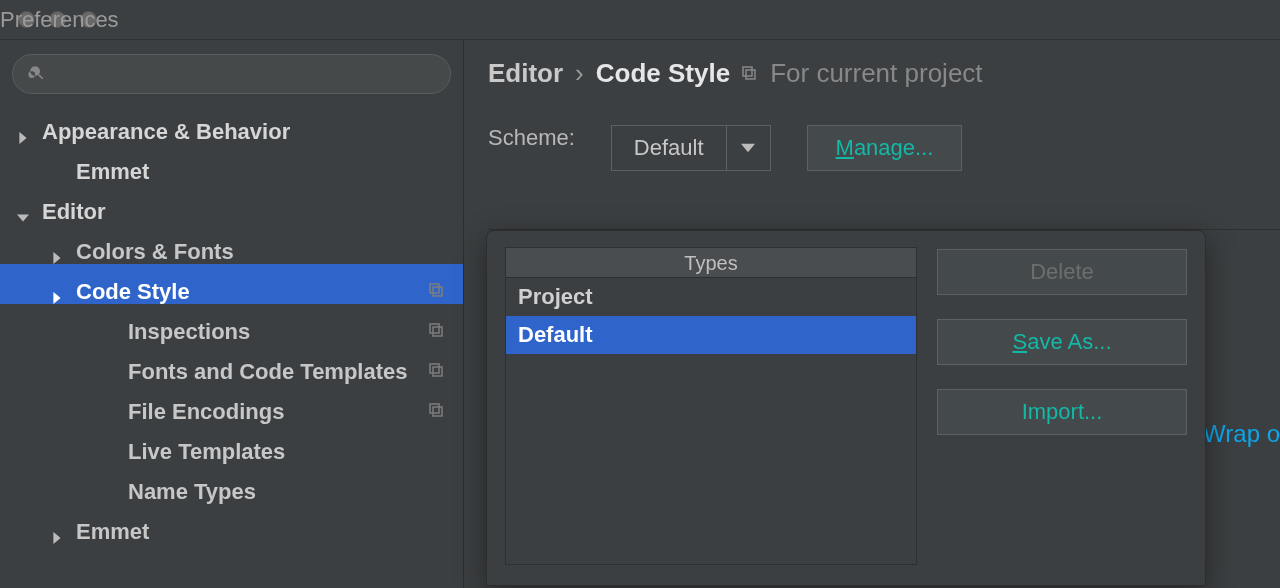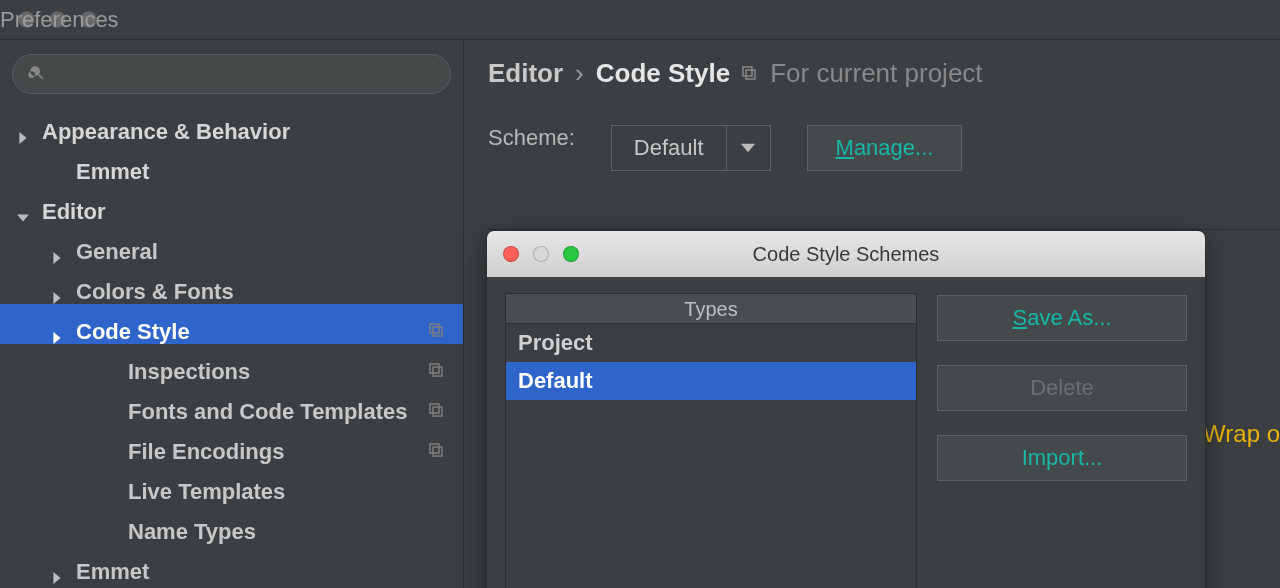--- a/index.html
+++ b/index.html
@@ -49,21 +49,21 @@
   .scheme-label { color: #b8b8b8; }
   .combo { display: flex; align-items: center; border: 1px solid #5e6163; height: 46px; background: #3c3f41; }
   .combo-main { padding: 0 22px; color: #c7c7c7; }
   .combo-btn { width: 44px; height: 100%; border-left: 1px solid #5e6163; display: flex; align-items: center; justify-content: center; }
   .combo-btn svg { width: 14px; height: 14px; fill: #bbb; }
 
   .btn { height: 46px; padding: 0 28px; border: 1px solid #5e6163; background: #44494b; color: #14b8a6; font-size: 22px; display: inline-flex; align-items: center; justify-content: center; cursor: pointer; }
   .btn.disabled { color: #6e6e6e; cursor: default; }
   .btn .mn { text-decoration: underline; }
 
-  .back-tab { position: absolute; right: 0; top: 380px; color: #eab308; font-size: 24px; }
+  .back-tab { position: absolute; right: 0; top: 380px; color: #0ea5e9; font-size: 24px; }
 
   
   .dialog { position: absolute; left: 486px; top: 230px; width: 720px; background: #3c3f41; border: 1px solid #2b2d2f; border-radius: 8px 8px 0 0; box-shadow: 0 8px 30px rgba(0,0,0,0.4); overflow: hidden; }
   .dialog-titlebar { height: 46px; background: linear-gradient(#e6e6e6,#cfcfcf); display: flex; align-items: center; position: relative; }
   .dl-lights { display: flex; gap: 14px; padding-left: 16px; }
   .dl-dot { width: 16px; height: 16px; border-radius: 50%; border: 1px solid rgba(0,0,0,0.2); }
   .dl-red { background: #ff5f57; }
   .dl-gray { background: #d8d8d8; }
   .dl-green { background: #28c840; }
   .dialog-title { position: absolute; left:0; right:0; text-align:center; font-size: 20px; color: #3a3a3a; pointer-events:none; }
@@ -121,28 +121,20 @@
 
       <div class="tree-row top">
         <span class="arrow">
             <svg viewBox="0 0 10 10">
               <path d="M0 2l5 6 5-6z"></path>
             </svg>
           </span>
         <span class="tree-label">Editor</span>
       </div>
 
-      <div class="tree-row level1">
-        <span class="arrow">
-            <svg viewBox="0 0 10 10">
-              <path d="M2 0l6 5-6 5z"></path>
-            </svg>
-          </span>
-        <span class="tree-label">General</span>
-      </div>
 
       <div class="tree-row level1">
         <span class="arrow">
             <svg viewBox="0 0 10 10">
               <path d="M2 0l6 5-6 5z"></path>
             </svg>
           </span>
         <span class="tree-label">Colors &amp; Fonts</span>
       </div>
 
@@ -230,36 +222,28 @@
         </div>
     </div>
 
     <div class="separator"></div>
 
     <div class="back-tab">Wrap o</div>
   </div>
 </div>
 
 <div class="dialog">
-  <div class="dialog-titlebar">
-    <div class="dl-lights">
-      <div class="dl-dot dl-red"></div>
-      <div class="dl-dot dl-gray"></div>
-      <div class="dl-dot dl-green"></div>
-    </div>
-    <div class="dialog-title">Code Style Schemes</div>
-  </div>
   <div class="dialog-body">
     <div class="list-wrap">
       <div class="list-header">Types</div>
       <div class="list-item">Project</div>
       <div class="list-item selected">Default</div>
       <div class="list-filler"></div>
     </div>
     <div class="dialog-buttons">
+      <div class="btn disabled">Delete</div>
       <div class="btn">
           <span><span class="mn">S</span>ave As...</span>
         </div>
-      <div class="btn disabled">Delete</div>
       <div class="btn">Import...</div>
     </div>
   </div>
 </div>
 
 </body></html>

